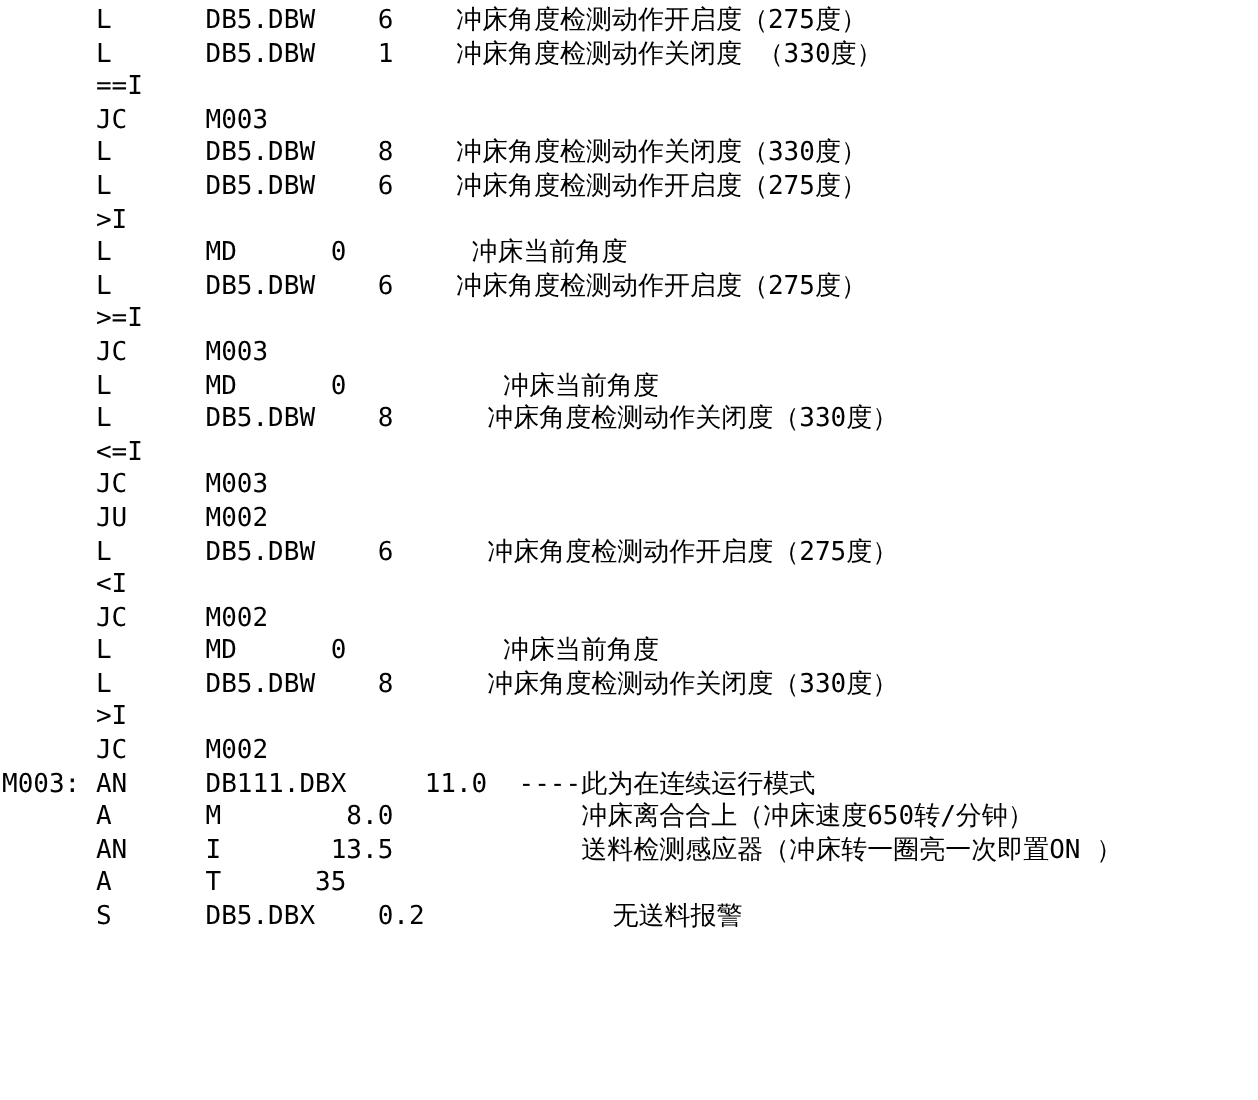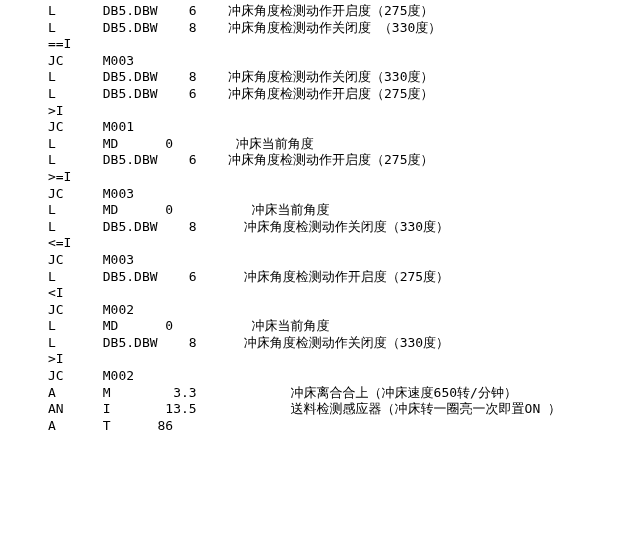--- a/index.html
+++ b/index.html
@@ -28,38 +28,40 @@
     white-space: pre;
     height: 16.6px;
     letter-spacing: 0;
   }
 </style>
 </head>
 <body>
 
 <div class="code-listing">
   <div class="code-line">      L      DB5.DBW    6    冲床角度检测动作开启度（275度）</div>
-  <div class="code-line">      L      DB5.DBW    8    冲床角度检测动作关闭度 （330度）</div>
+  <div class="code-line">      L      DB5.DBW    1    冲床角度检测动作关闭度 （330度）</div>
   <div class="code-line">      ==I</div>
   <div class="code-line">      JC     M003</div>
   <div class="code-line">      L      DB5.DBW    8    冲床角度检测动作关闭度（330度）</div>
   <div class="code-line">      L      DB5.DBW    6    冲床角度检测动作开启度（275度）</div>
   <div class="code-line">      &gt;I</div>
-  <div class="code-line">      JC     M001</div>
   <div class="code-line">      L      MD      0        冲床当前角度</div>
   <div class="code-line">      L      DB5.DBW    6    冲床角度检测动作开启度（275度）</div>
   <div class="code-line">      &gt;=I</div>
   <div class="code-line">      JC     M003</div>
   <div class="code-line">      L      MD      0          冲床当前角度</div>
   <div class="code-line">      L      DB5.DBW    8      冲床角度检测动作关闭度（330度）</div>
   <div class="code-line">      &lt;=I</div>
   <div class="code-line">      JC     M003</div>
+  <div class="code-line">      JU     M002</div>
   <div class="code-line">      L      DB5.DBW    6      冲床角度检测动作开启度（275度）</div>
   <div class="code-line">      &lt;I</div>
   <div class="code-line">      JC     M002</div>
   <div class="code-line">      L      MD      0          冲床当前角度</div>
   <div class="code-line">      L      DB5.DBW    8      冲床角度检测动作关闭度（330度）</div>
   <div class="code-line">      &gt;I</div>
   <div class="code-line">      JC     M002</div>
-  <div class="code-line">      A      M        3.3            冲床离合合上（冲床速度650转/分钟）</div>
+  <div class="code-line">M003: AN     DB111.DBX     11.0  ----此为在连续运行模式</div>
+  <div class="code-line">      A      M        8.0            冲床离合合上（冲床速度650转/分钟）</div>
   <div class="code-line">      AN     I       13.5            送料检测感应器（冲床转一圈亮一次即置ON ）</div>
-  <div class="code-line">      A      T      86</div>
+  <div class="code-line">      A      T      35</div>
+  <div class="code-line">      S      DB5.DBX    0.2            无送料报警</div>
 </div>
 
 </body></html>

